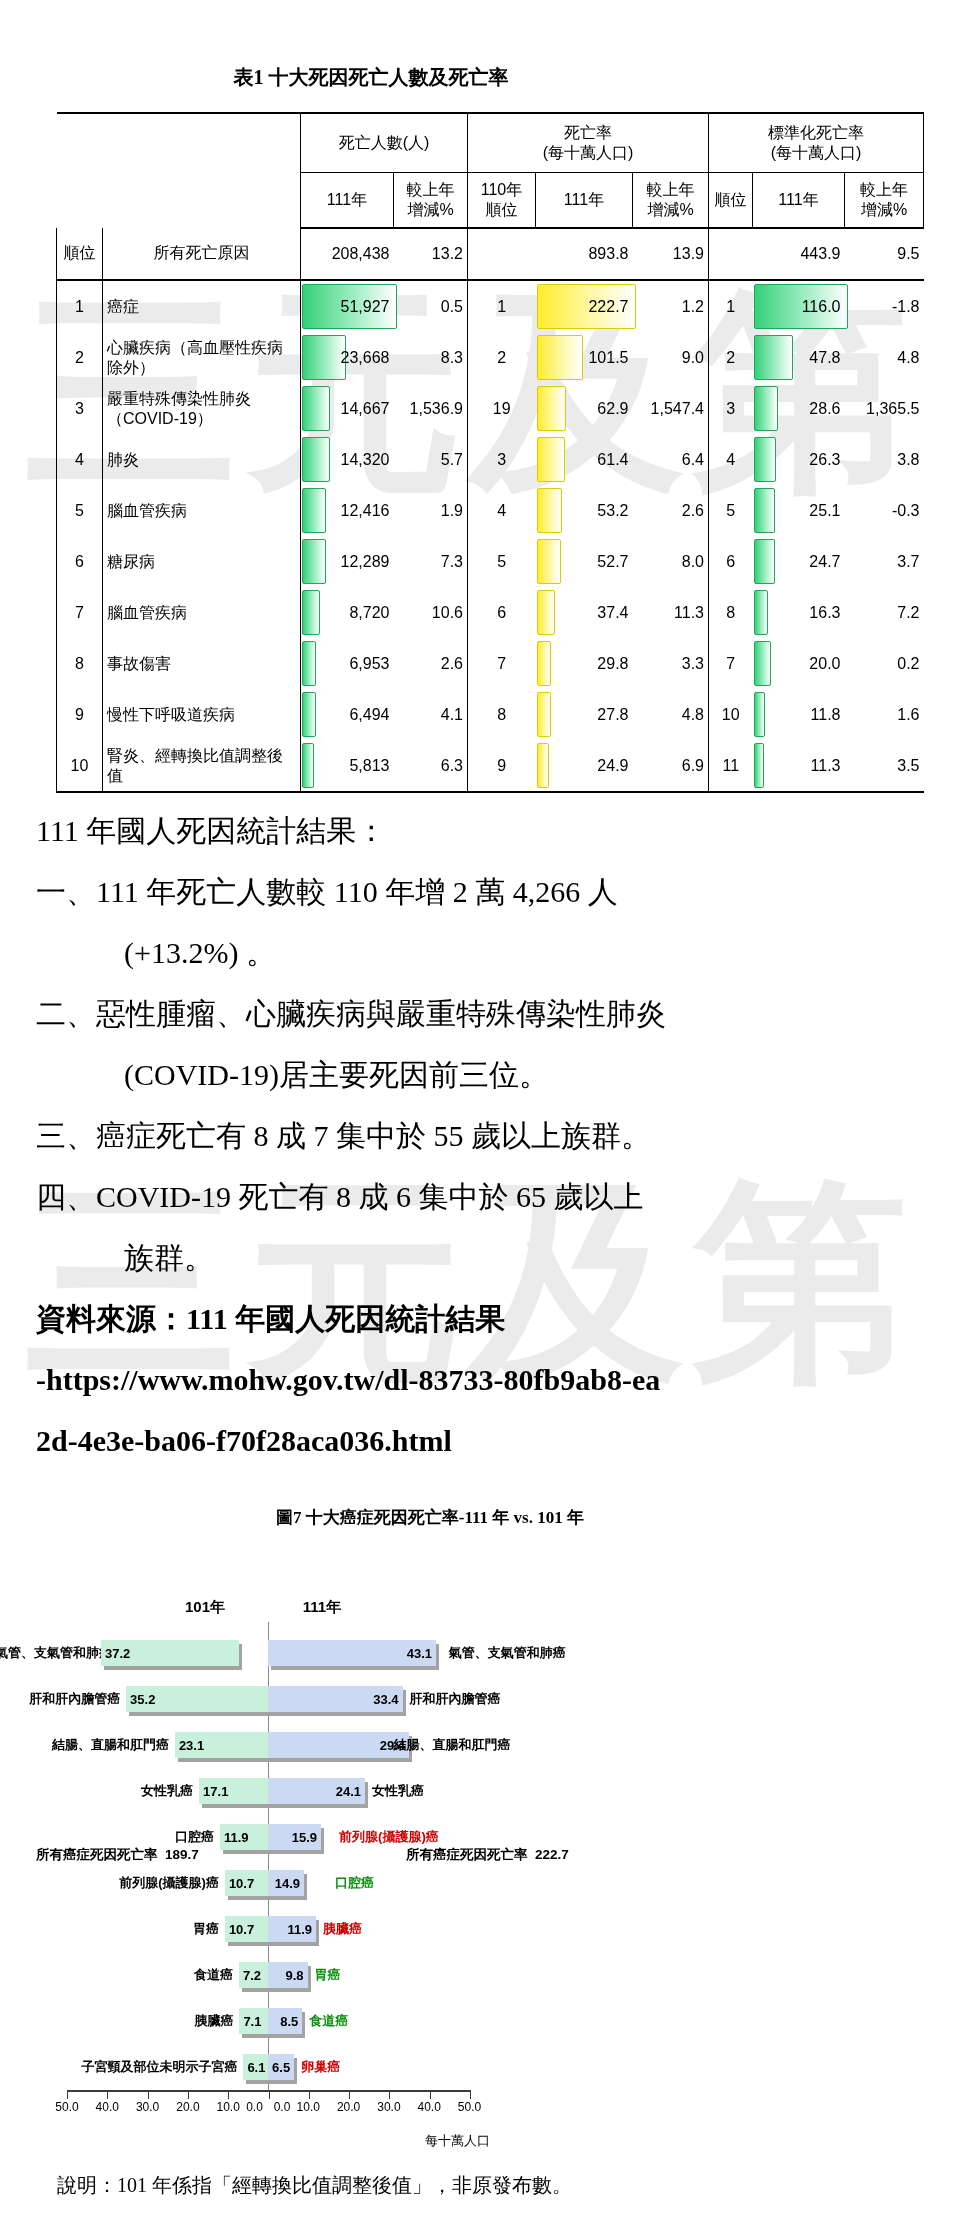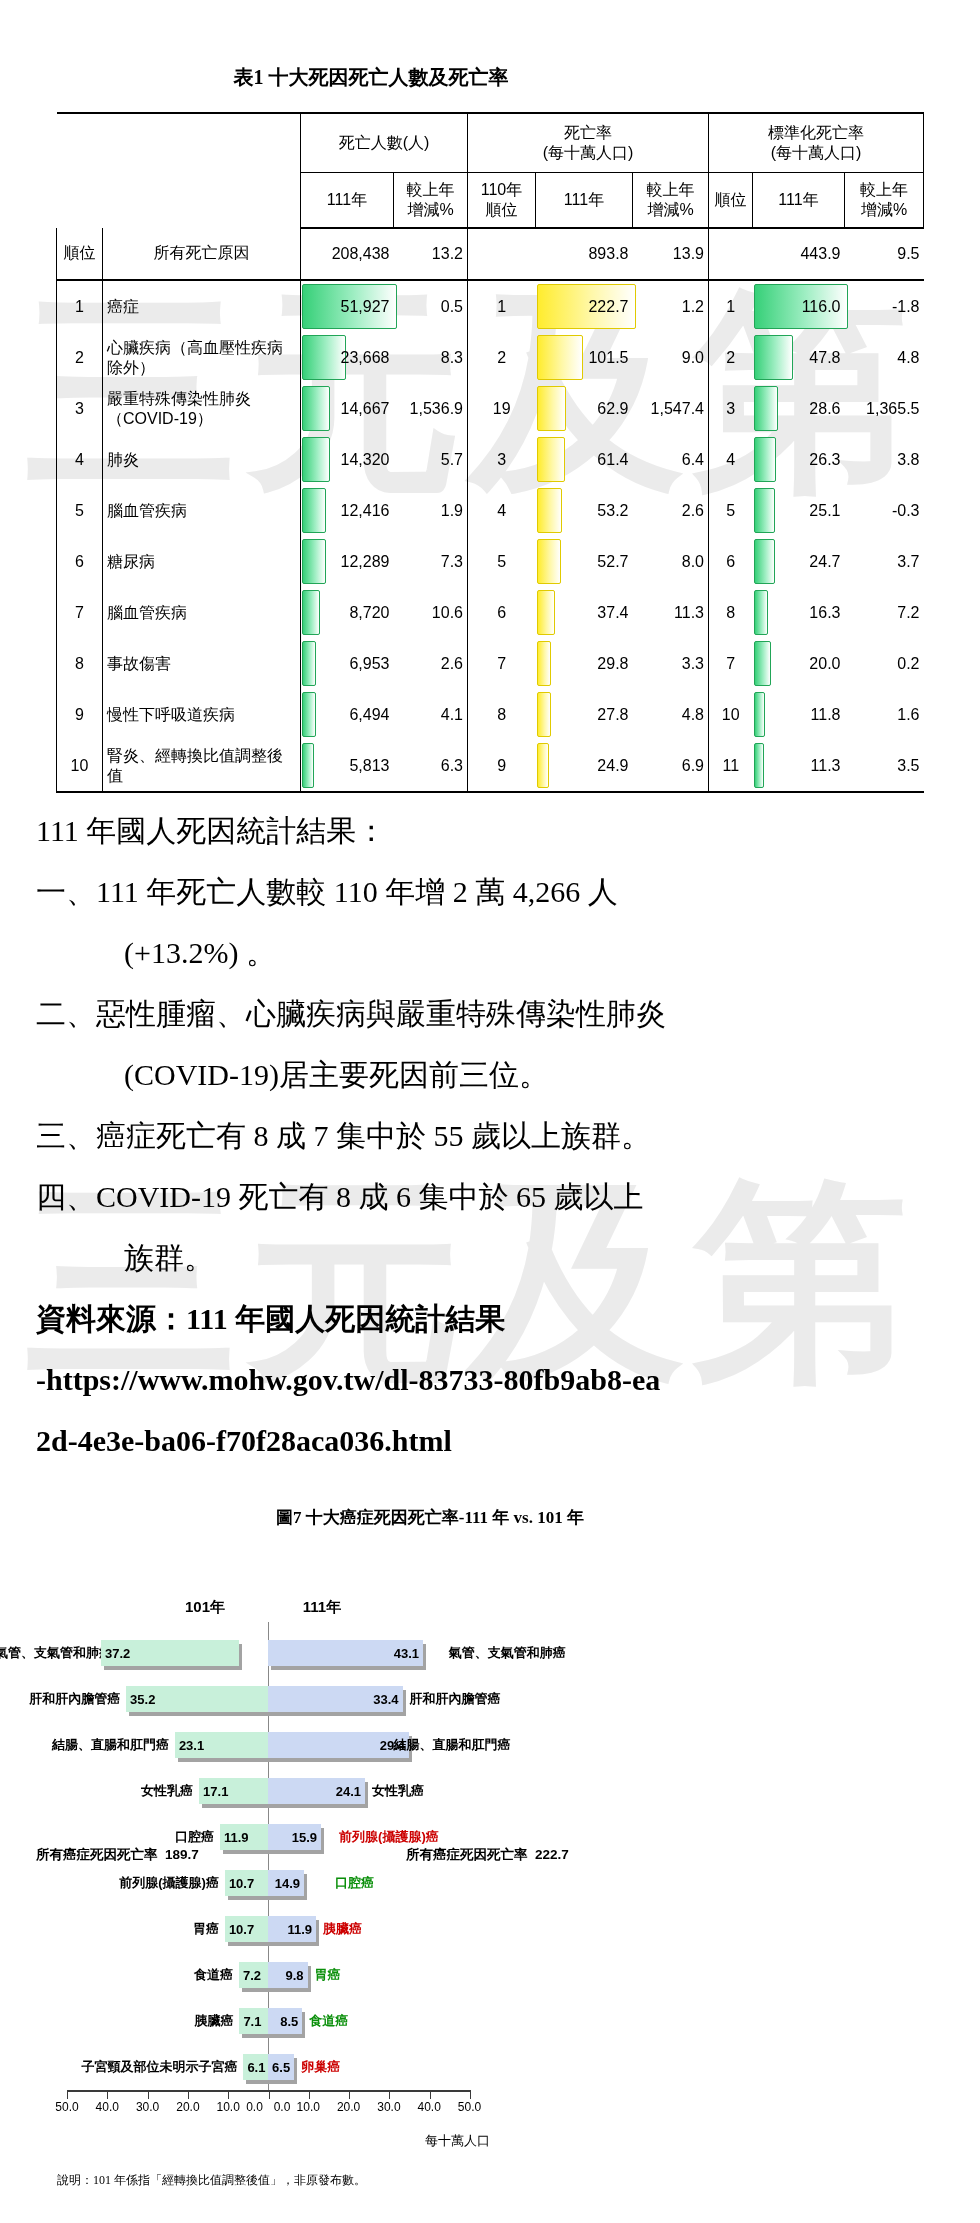--- a/index.html
+++ b/index.html
@@ -51,21 +51,21 @@
   .lbar span{left:4px;} .rbar span{right:4px;}
   .clabel{position:absolute;top:50%;transform:translateY(-50%);white-space:nowrap;font-weight:600;}
   .clabel.left{text-align:right;} 
   .clabel.black{color:#000;} .clabel.red{color:#cc0000;} .clabel.green{color:#0a8f0a;}
   .anno{position:absolute;top:248px;white-space:nowrap;font-weight:600;font-size:13.5px;}
   .axis{position:absolute;top:492px;left:67px;width:404px;border-top:2px solid #3a3a3a;}
   .tick{position:absolute;top:0;width:1px;height:7px;background:#3a3a3a;}
   .ticklab{position:absolute;top:502px;transform:translateX(-50%);font-size:12px;}
   .unit{position:absolute;top:534px;left:390px;width:100px;text-align:right;font-size:13px;
         font-family:"Liberation Serif",serif;}
-  .note{position:absolute;top:574px;left:57px;font-size:12px;font-family:"Liberation Serif",serif;}
+  .note{position:absolute;top:574px;left:57px;font-size:20px;font-family:"Liberation Serif",serif;}
 </style>
 </head>
 <body>
 
 <div class="page">
 
   <div class="wm" style="top:250px;left:24px;">三元及第</div>
   <div class="wm" style="top:1140px;left:24px;">三元及第</div>
 
   <div class="z1 tbl-title">表1  十大死因死亡人數及死亡率</div>
@@ -263,21 +263,21 @@
     <div class="chd" style="left:205px;">101年</div>
     <div class="chd" style="left:322px;">111年</div>
 
     <div class="crows" id="chart-rows">
       <div class="cline"></div>
     <div class="crow" style="top: 0px;">
           <div class="clabel left black" style="right:867.916px">氣管、支氣管和肺癌</div>
           <div class="cbar lbar" style="left:101px;width:138px">
             <span>37.2</span>
           </div>
-          <div class="cbar rbar" style="left:268px;width:155px">
+          <div class="cbar rbar" style="left:268px;width:168px">
             <span>43.1</span>
           </div>
           <div class="clabel right black" style="left:448.7px">氣管、支氣管和肺癌</div>
         </div>
         <div class="crow" style="top: 46px;">
           <div class="clabel left black" style="right:859.856px">肝和肝內膽管癌</div>
           <div class="cbar lbar" style="left:126.1px;width:141.9px">
             <span>35.2</span>
           </div>
           <div class="cbar rbar" style="left:268px;width:134.6px">

